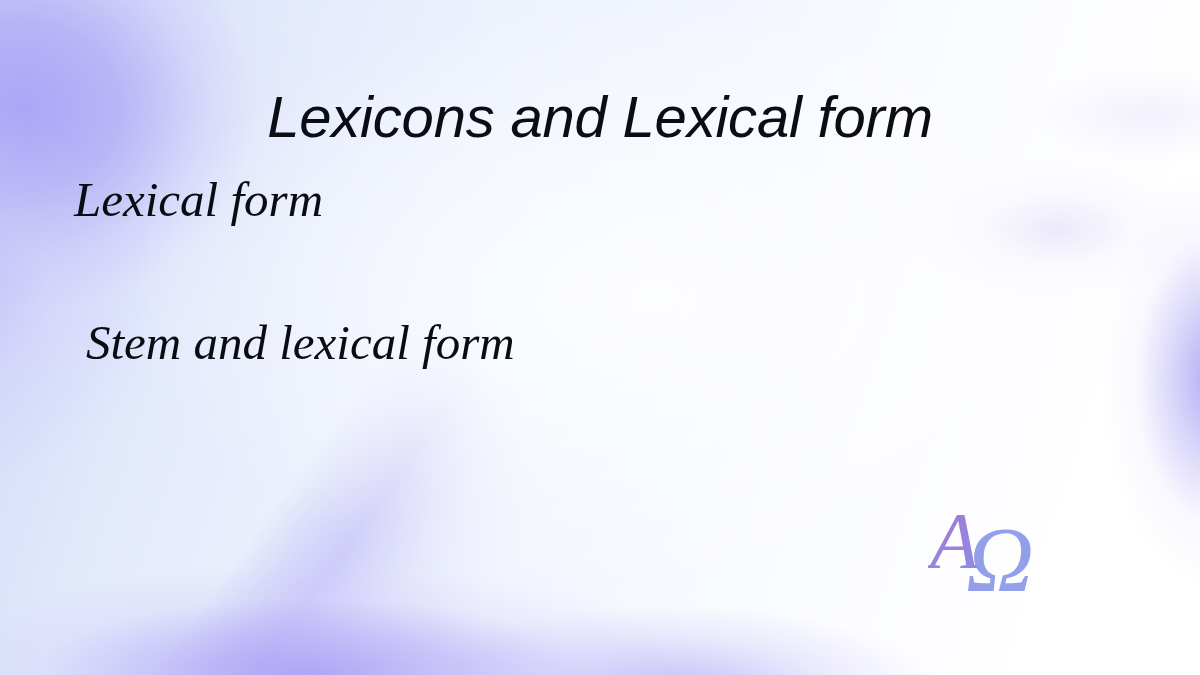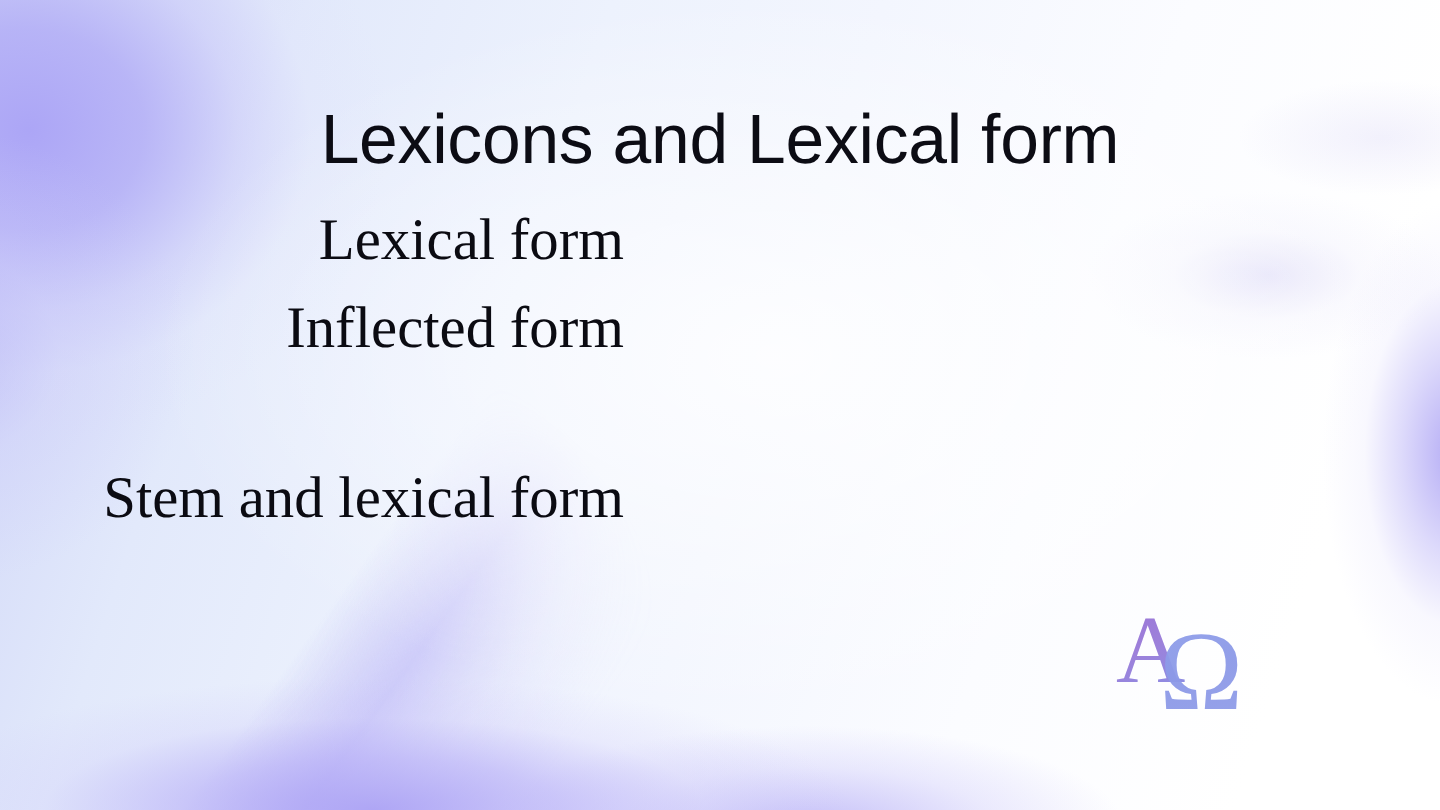--- a/index.html
+++ b/index.html
@@ -13,20 +13,21 @@
   }
 
   
   .slide {
     position: relative;
     width: 1200px;
     height: 675px;
     overflow: hidden;
     background: #b91c1c;
     isolation: isolate;
+    font-style: italic;
   }
 
   
   .bg-layer {
     position: absolute;
     inset: 0;
     pointer-events: none;
   }
 
   
@@ -146,21 +147,20 @@
     left: 74px;
     top: 164px;
     font-family: "Liberation Serif", serif;
     font-size: 49px;
     font-weight: 400;
     color: #0b0b12;
     line-height: 1.48;
   }
   .body-line {
     white-space: nowrap;
-    text-align: right;
   }
   .body-line.gap-before {
     margin-top: 70px;
     margin-left: 12px;
   }
 
   
   .logo {
     position: absolute;
     left: 928px;
@@ -187,21 +187,20 @@
   <div class="bg-layer bg-streak-right"></div>
   <div class="bg-layer bg-wisp-tr"></div>
   <div class="bg-layer bg-center-light"></div>
 
   <div class="content">
 
     <h1 class="slide-title">Lexicons and Lexical form</h1>
 
     <div class="body-block">
       <div class="body-line">Lexical form</div>
-      <div class="body-line">Inflected form</div>
       <div class="body-line gap-before">Stem and lexical form</div>
     </div>
 
     <div class="logo">
       <svg viewBox="0 0 132 98" xmlns="http://www.w3.org/2000/svg" aria-hidden="true">
         <defs>
           <linearGradient id="alphaGrad" x1="0" y1="0" x2="0.35" y2="1">
             <stop offset="0%" stop-color="#9b74d6"></stop>
             <stop offset="55%" stop-color="#9d80da"></stop>
             <stop offset="100%" stop-color="#8f8ce2"></stop>

